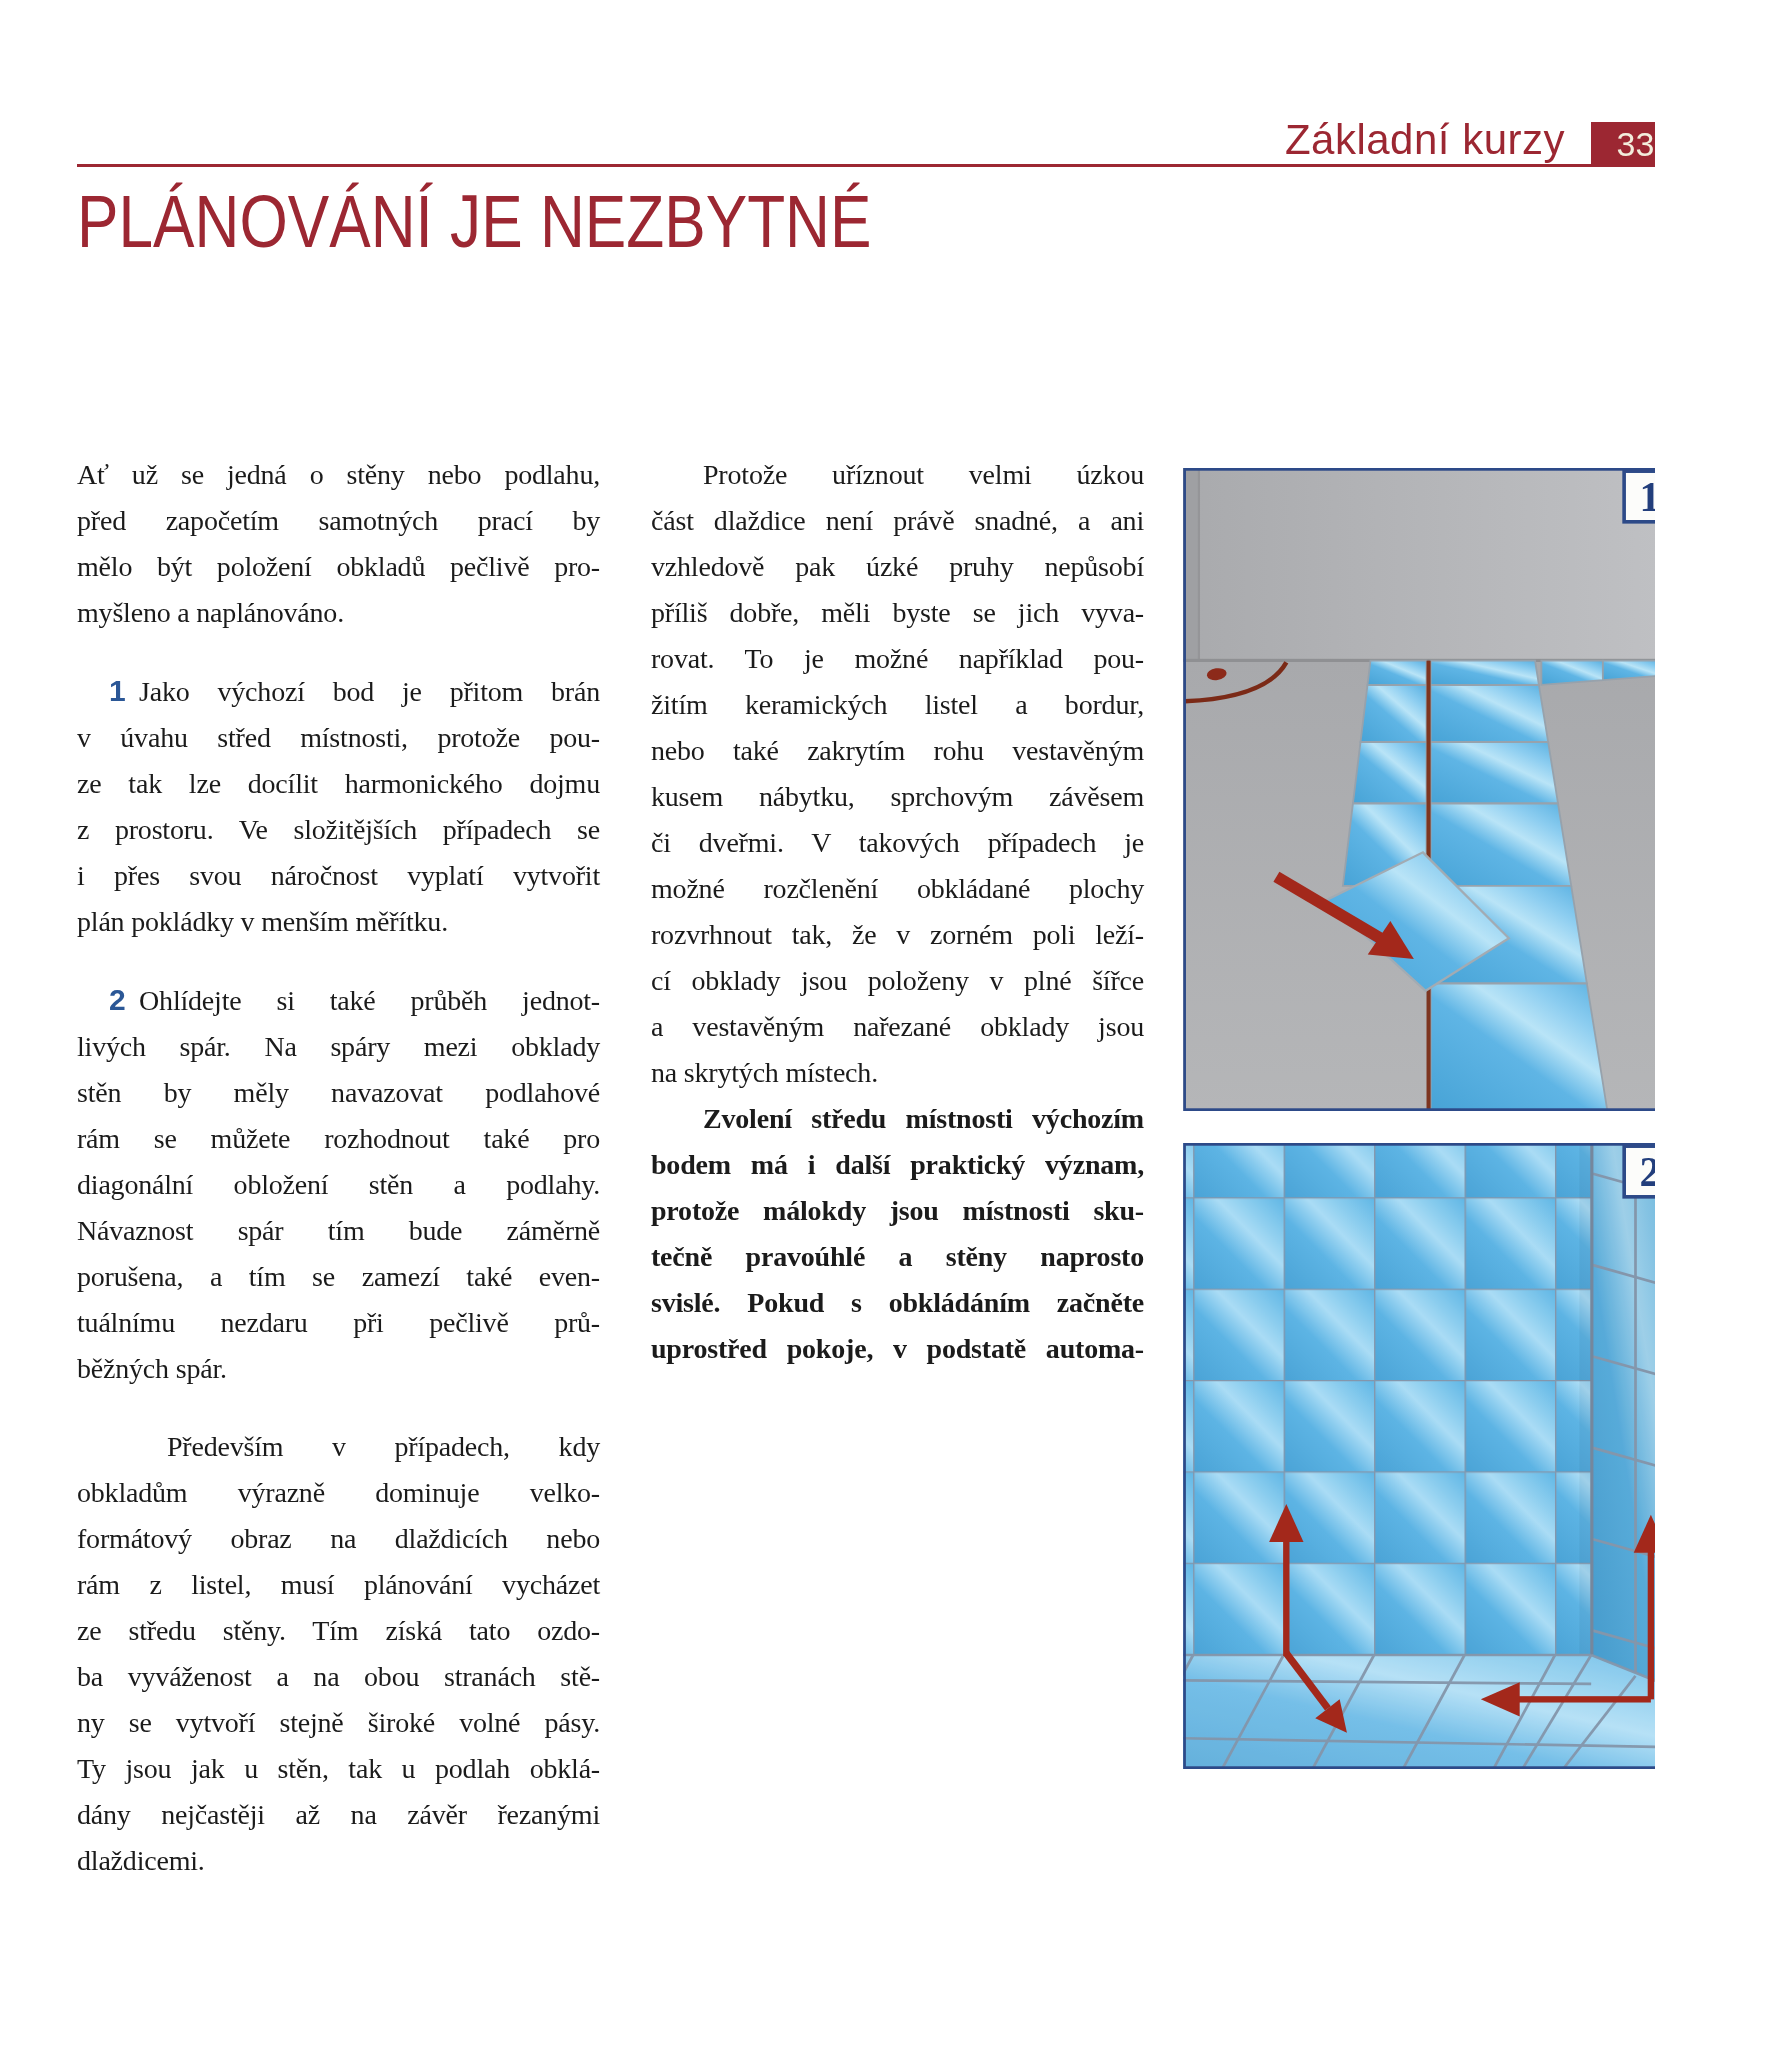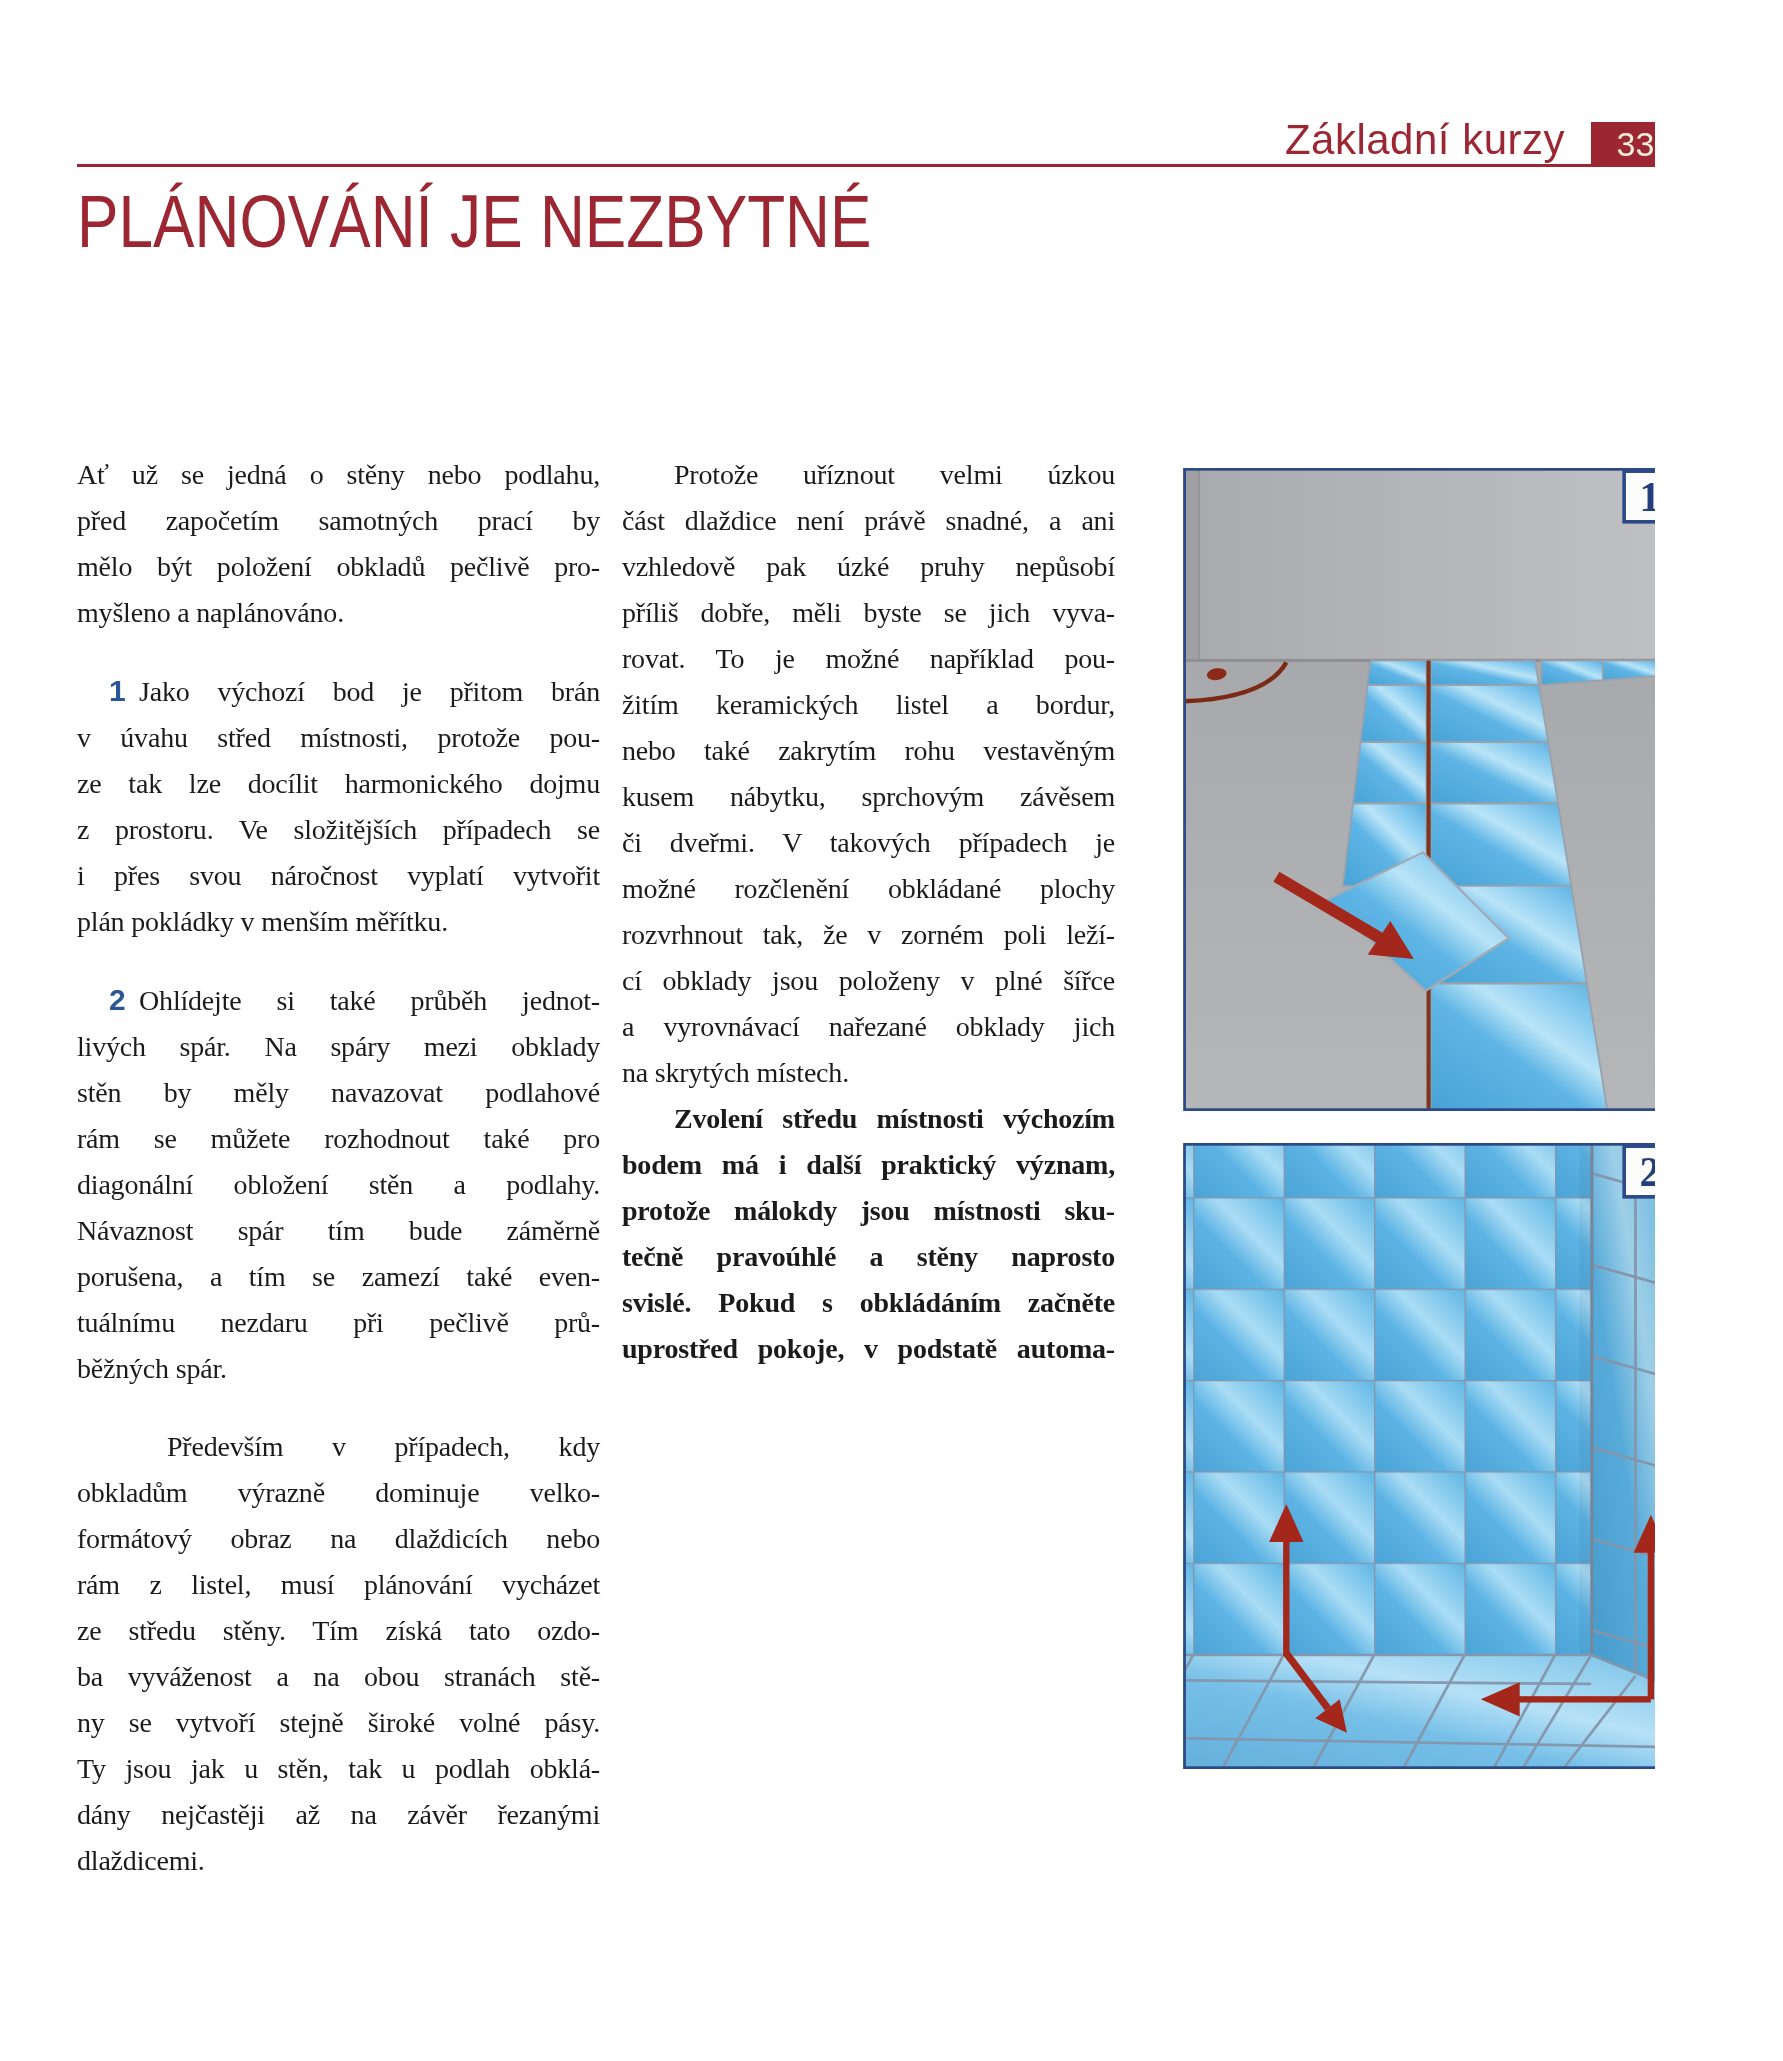--- a/index.html
+++ b/index.html
@@ -16,21 +16,21 @@
   .header-rule{position:absolute;top:164px;left:77px;width:1603px;height:2.7px;background:#9c2732;}
 
   
   .page-title{position:absolute;top:179px;left:77px;white-space:nowrap;
      font-family:"Liberation Sans",sans-serif;font-weight:400;font-size:74px;
      color:#9c2732;transform:scaleX(.84);transform-origin:0 0;letter-spacing:0;}
 
   
   .textcol{position:absolute;top:452px;font-size:28px;line-height:46px;letter-spacing:-0.2px;}
   .col-left{left:77px;width:523px;}
-  .col-middle{left:622px;width:493px;}
+  .col-middle{left:651px;width:493px;}
   .col-left .para + .para{margin-top:32px;}
   .col-middle .para + .para{margin-top:0;font-weight:bold;}
   .line{text-align:justify;text-align-last:justify;}
   .line.line-last{text-align-last:left;}
   .para.indent-md .line.line-first{text-indent:52px;}
   .para.indent-lg .line.line-first{text-indent:90px;}
   .para.has-marker .line.line-first{text-indent:32px;}
   .pmarker{font-family:"Liberation Sans",sans-serif;font-weight:700;font-size:30px;
      color:#2b5796;margin-right:13.6px;}
 
@@ -99,21 +99,21 @@
         <div class="line">vzhledově pak úzké pruhy nepůsobí</div>
         <div class="line">příliš dobře, měli byste se jich vyva-</div>
         <div class="line">rovat. To je možné například pou-</div>
         <div class="line">žitím keramických listel a bordur,</div>
         <div class="line">nebo také zakrytím rohu vestavěným</div>
         <div class="line">kusem nábytku, sprchovým závěsem</div>
         <div class="line">či dveřmi. V takových případech je</div>
         <div class="line">možné rozčlenění obkládané plochy</div>
         <div class="line">rozvrhnout tak, že v zorném poli leží-</div>
         <div class="line">cí obklady jsou položeny v plné šířce</div>
-        <div class="line">a vyrovnávací nařezané obklady jich</div>
+        <div class="line">a vestavěným nařezané obklady jsou</div>
         <div class="line line-last">na skrytých místech.</div>
       </div>
       <div class="para indent-md">
         <div class="line line-first">Zvolení středu místnosti výchozím</div>
         <div class="line">bodem má i další praktický význam,</div>
         <div class="line">protože málokdy jsou místnosti sku-</div>
         <div class="line">tečně pravoúhlé a stěny naprosto</div>
         <div class="line">svislé. Pokud s obkládáním začněte</div>
         <div class="line">uprostřed pokoje, v podstatě automa-</div>
       </div>

